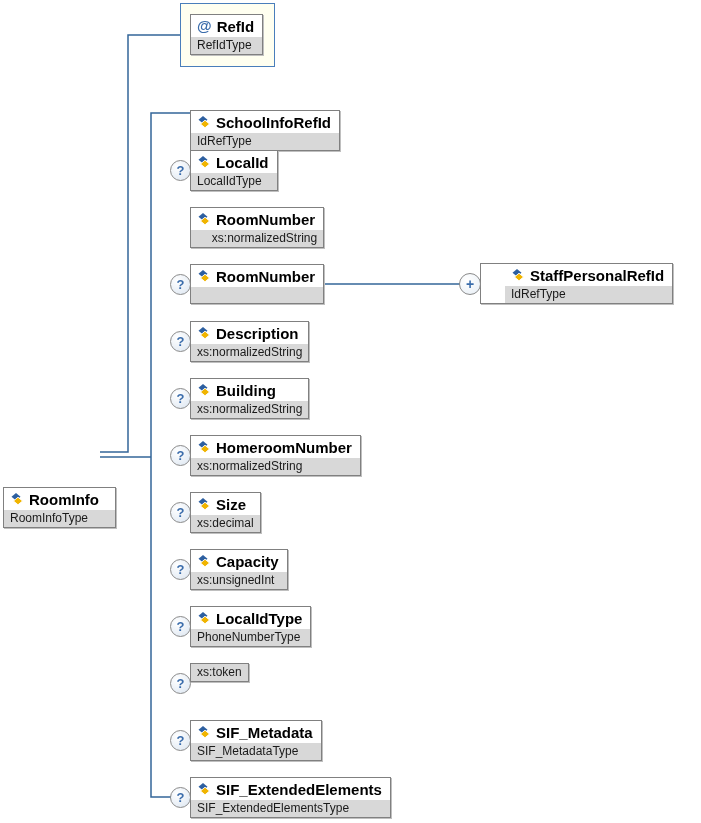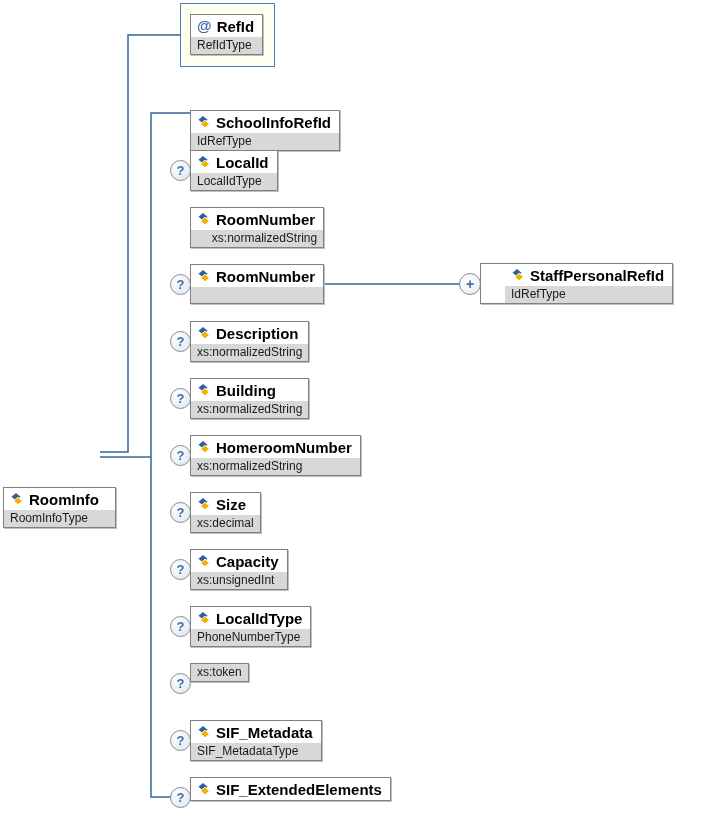--- a/index.html
+++ b/index.html
@@ -269,20 +269,21 @@
       <div class="node">
         <div class="hdr">
           <span class="el-icon">
             <svg viewBox="0 0 14 12" width="14" height="12">
               <polygon class="p1" points="6,0 10.5,3.8 6,7.6 1.5,3.8"></polygon>
               <polygon class="p2" points="8,4.2 12.5,8 8,11.8 3.5,8"></polygon>
             </svg>
           </span>
           <span class="nm">SIF_ExtendedElements</span>
         </div>
+        <div class="ftr">SIF_ExtendedElementsType</div>
       </div>
     </div>
     </div>
 
   <div class="plus-circle">+</div>
   <div class="node staff-node">
     <div class="hdr">
       <span class="el-icon">
         <svg viewBox="0 0 14 12" width="14" height="12">
           <polygon class="p1" points="6,0 10.5,3.8 6,7.6 1.5,3.8"></polygon>

